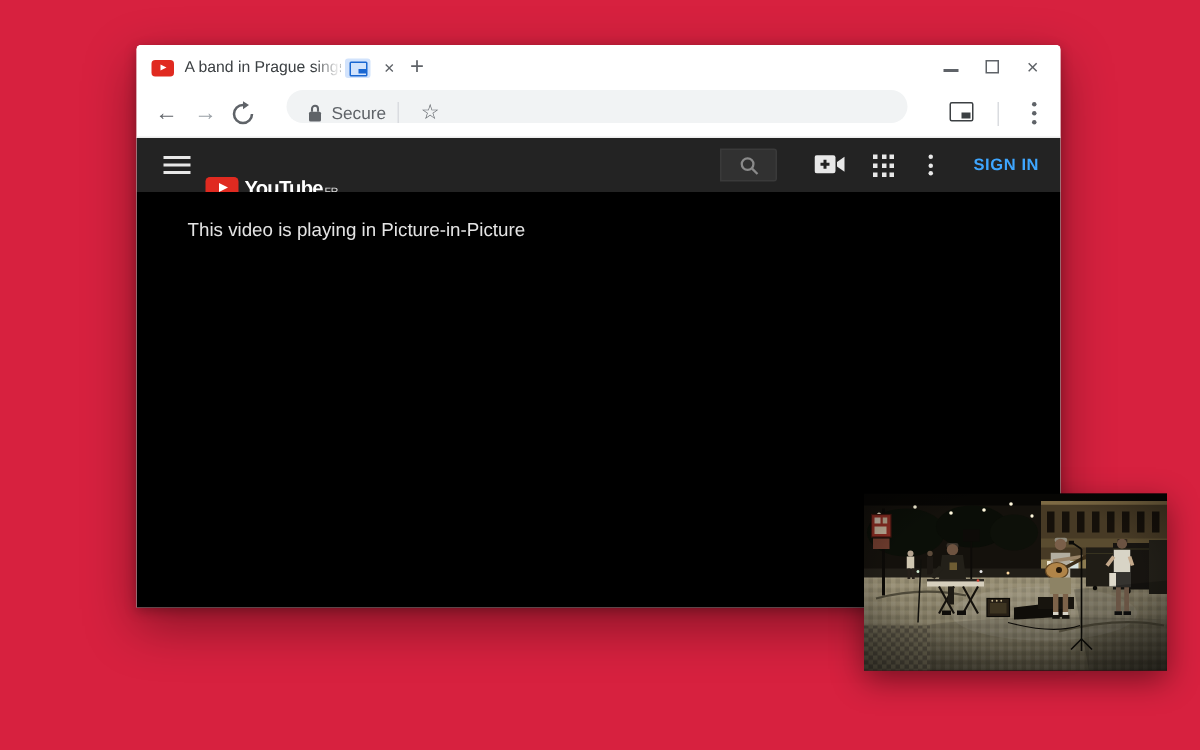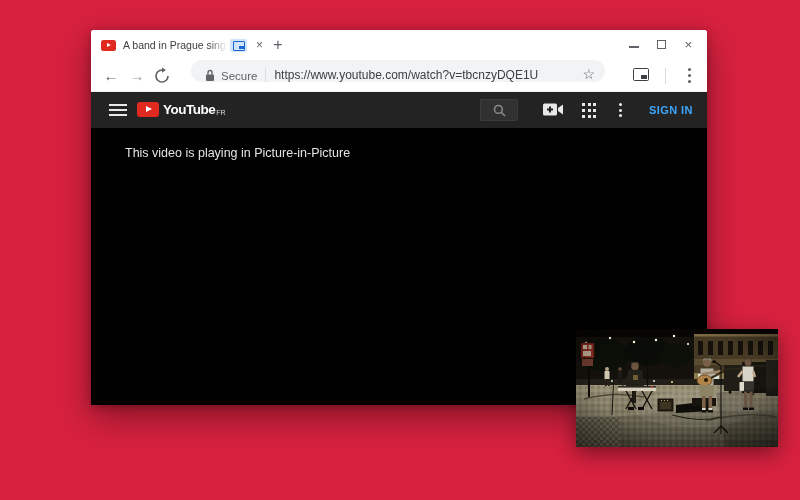--- a/index.html
+++ b/index.html
@@ -54,21 +54,21 @@
   .nav-sep { position:absolute; left:574px; top:8px; width:1px; height:16px; background:#dadce0; }
   .dots-v { position:absolute; width:3px; height:3px; border-radius:50%; background:#5f6368; }
   .menu-dots { position:absolute; left:594px; top:8px; width:10px; height:16px; cursor:pointer; }
   .menu-dots .dots-v:nth-child(1){ left:3px; top:0; } .menu-dots .dots-v:nth-child(2){ left:3px; top:6px; }
   .menu-dots .dots-v:nth-child(3){ left:3px; top:12px; }
 
   
   .yt-header { position:relative; height:36px; background:var(--yt-header,#232323); }
   .hamburger { position:absolute; left:18px; top:12px; width:18px; height:12px; cursor:pointer; }
   .hamburger span { display:block; height:1.8px; background:#e8e8e8; margin-bottom:3.2px; }
-  .yt-logo { position:absolute; left:46px; top:10px; display:flex; align-items:flex-end; cursor:pointer; }
+  .yt-logo { position:absolute; left:46px; top:26px; display:flex; align-items:flex-end; cursor:pointer; }
   .yt-logo-box { width:22px; height:15px; border-radius:3px; background:var(--yt-red,#e02a20); position:relative; margin-right:4px; }
   .yt-logo-box::after { content:""; position:absolute; left:8.5px; top:4px;
     border-left:6px solid #fff; border-top:3.5px solid transparent; border-bottom:3.5px solid transparent; }
   .yt-wordmark { color:#fff; font-size:13.5px; font-weight:bold; letter-spacing:-0.5px; line-height:15px; }
   .yt-region { color:#ddd; font-size:7px; margin-left:1px; line-height:9px; }
   .yt-search { position:absolute; left:164px; top:7px; width:225px; height:22px; background:#121212;
     border:1px solid #3a3a3a; border-right:none; border-radius:2px 0 0 2px; color:#bbb;
     font-size:12.5px; padding:0 9px; outline:none; font-family:"Liberation Sans",sans-serif; }
   .yt-search::placeholder { color:#888; }
   .yt-search-btn { position:absolute; left:389px; top:7px; width:38px; height:22px; background:#313131;
@@ -125,21 +125,20 @@
         <path d="M9 3 a6 6 0 1 0 6 6" fill="none" stroke="#5f6368" stroke-width="1.7"></path>
         <path d="M9 0.5 L13 3 L9 5.8 Z" fill="#5f6368"></path>
       </svg>
       <div class="omnibox">
         <svg class="lock-icon" width="10" height="13" viewBox="0 0 10 13">
           <rect x="1" y="5.5" width="8" height="6.5" rx="1" fill="#5f6368"></rect>
           <path d="M3 5.5 V3.5 a2 2 0 0 1 4 0 V5.5" fill="none" stroke="#5f6368" stroke-width="1.4"></path>
         </svg>
         <span class="secure-label">Secure</span>
         <span class="omni-sep"></span>
-        <span class="url-text">https://www.youtube.com/watch?v=tbcnzyDQE1U</span>
         <span class="star">☆</span>
       </div>
       <span class="pip-toolbar-icon"></span>
       <span class="nav-sep"></span>
       <span class="menu-dots">
           <i class="dots-v"></i>
           <i class="dots-v"></i>
           <i class="dots-v"></i>
         </span>
     </div>

